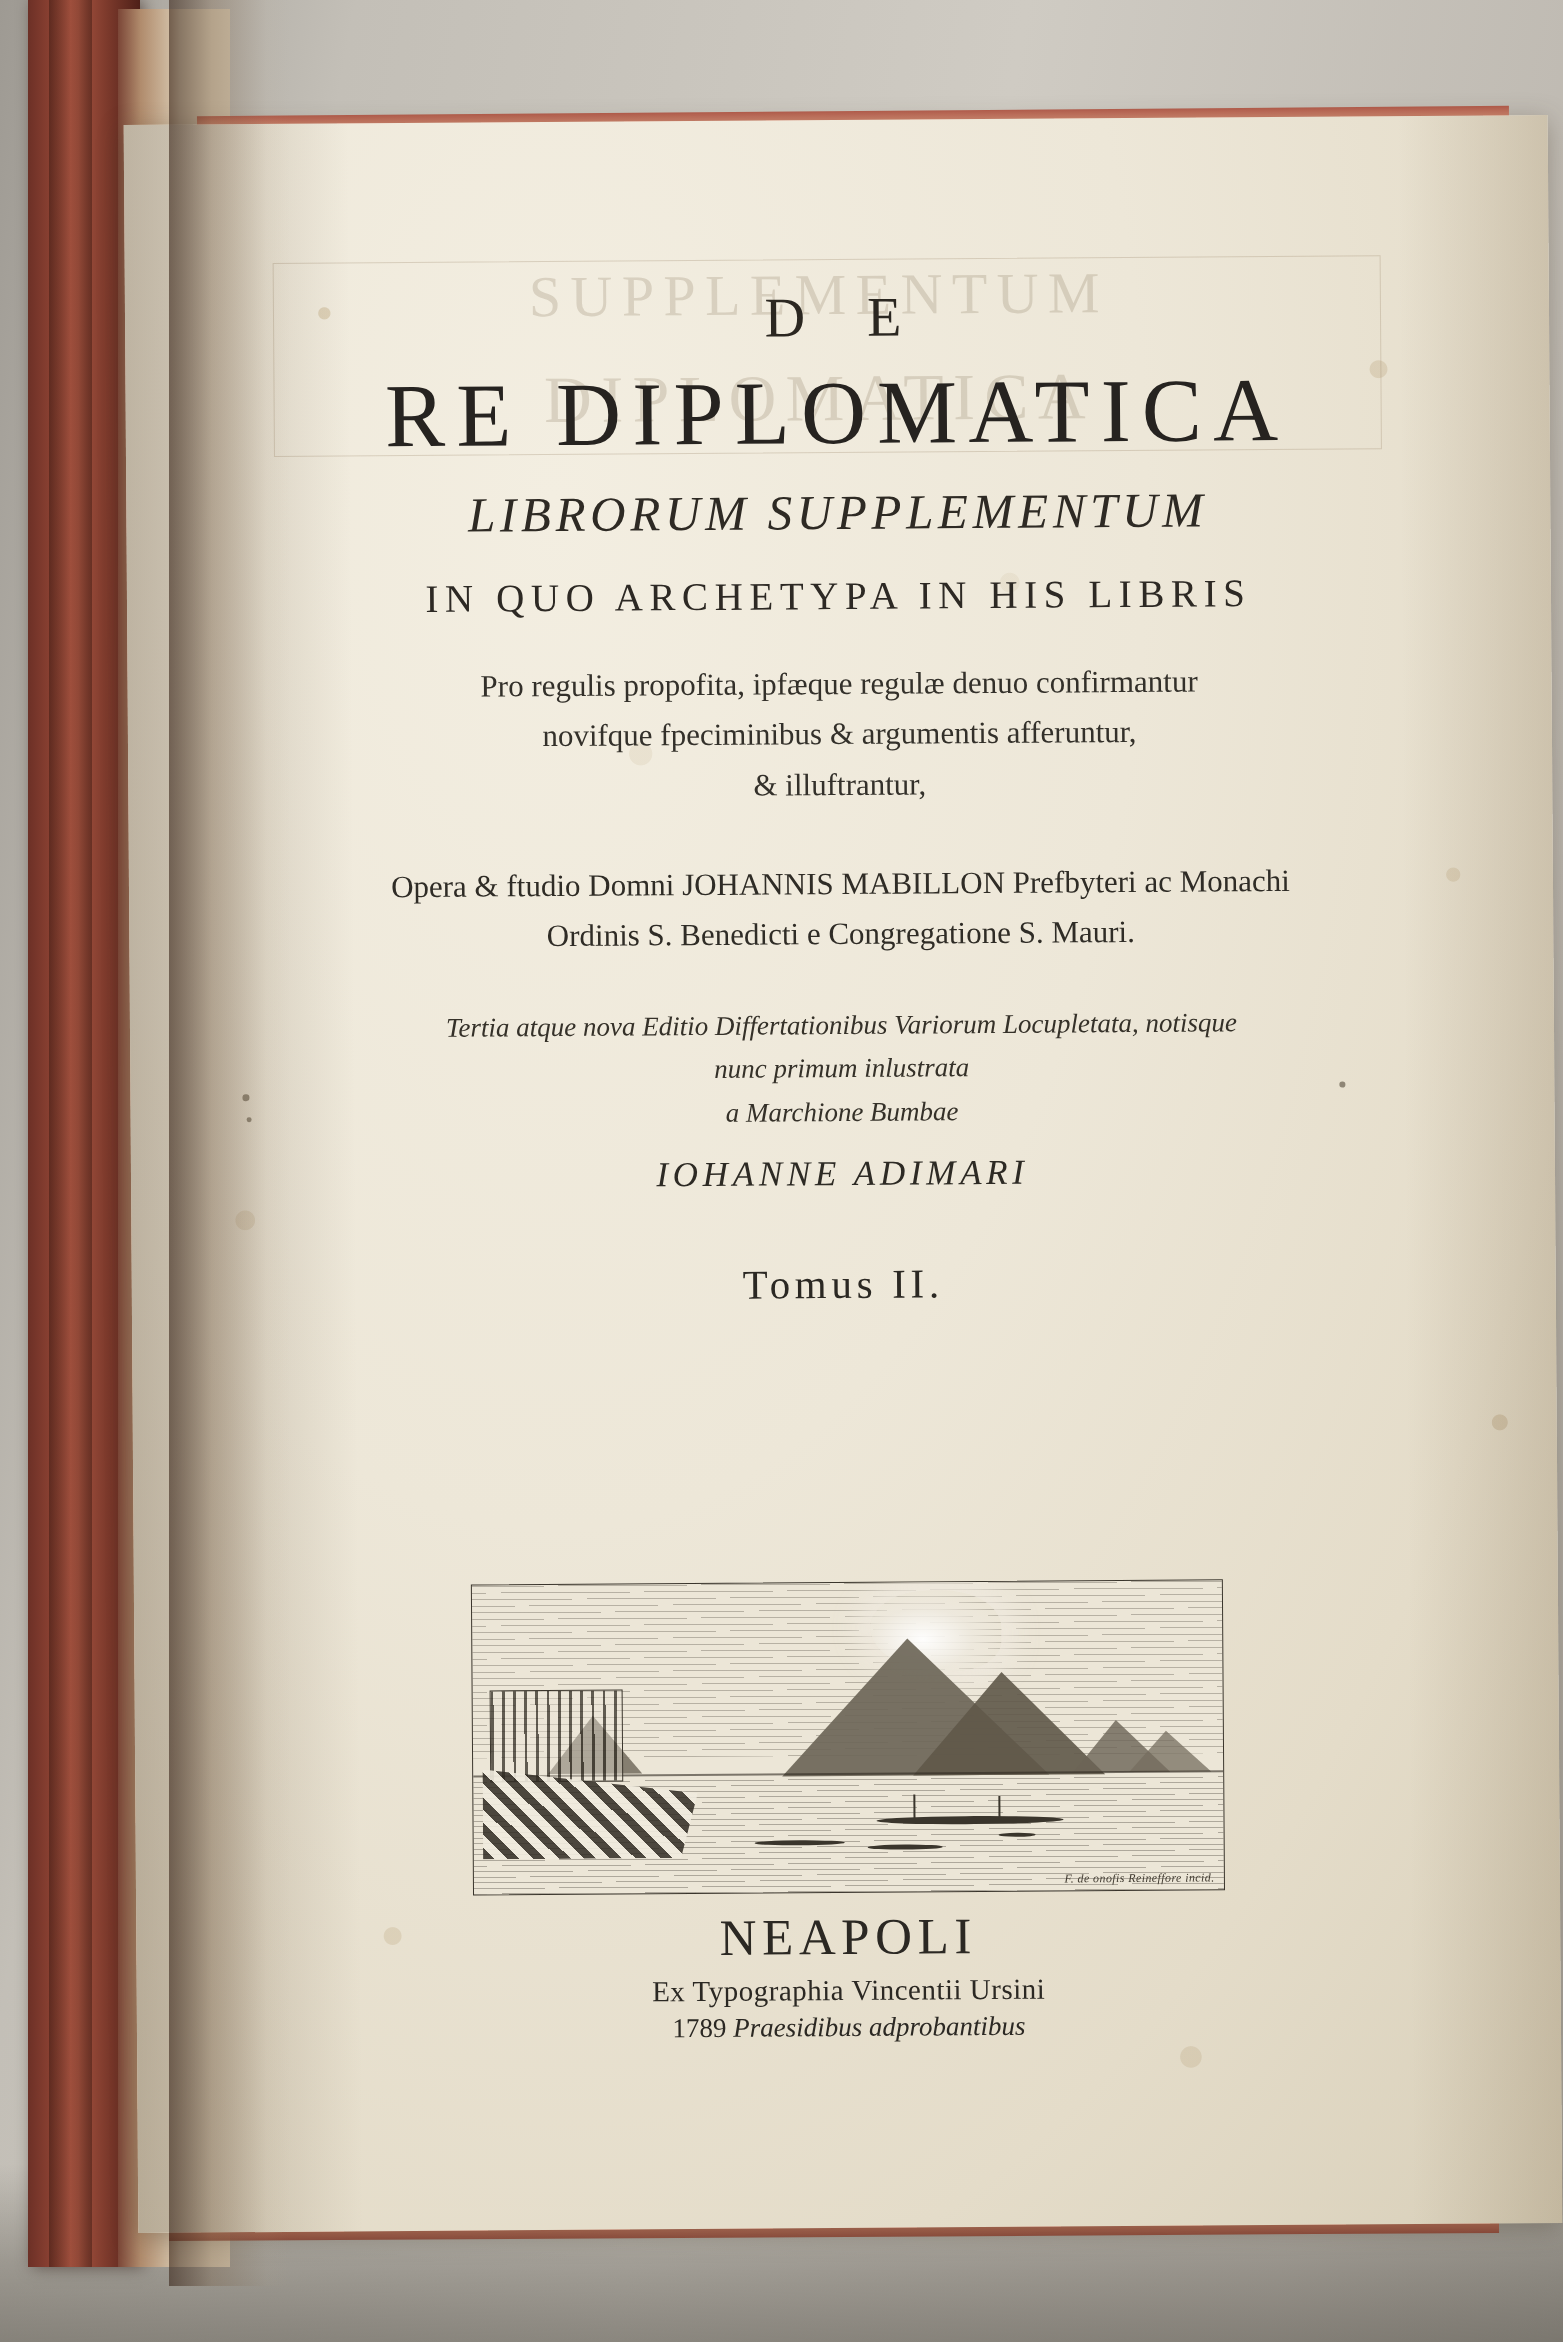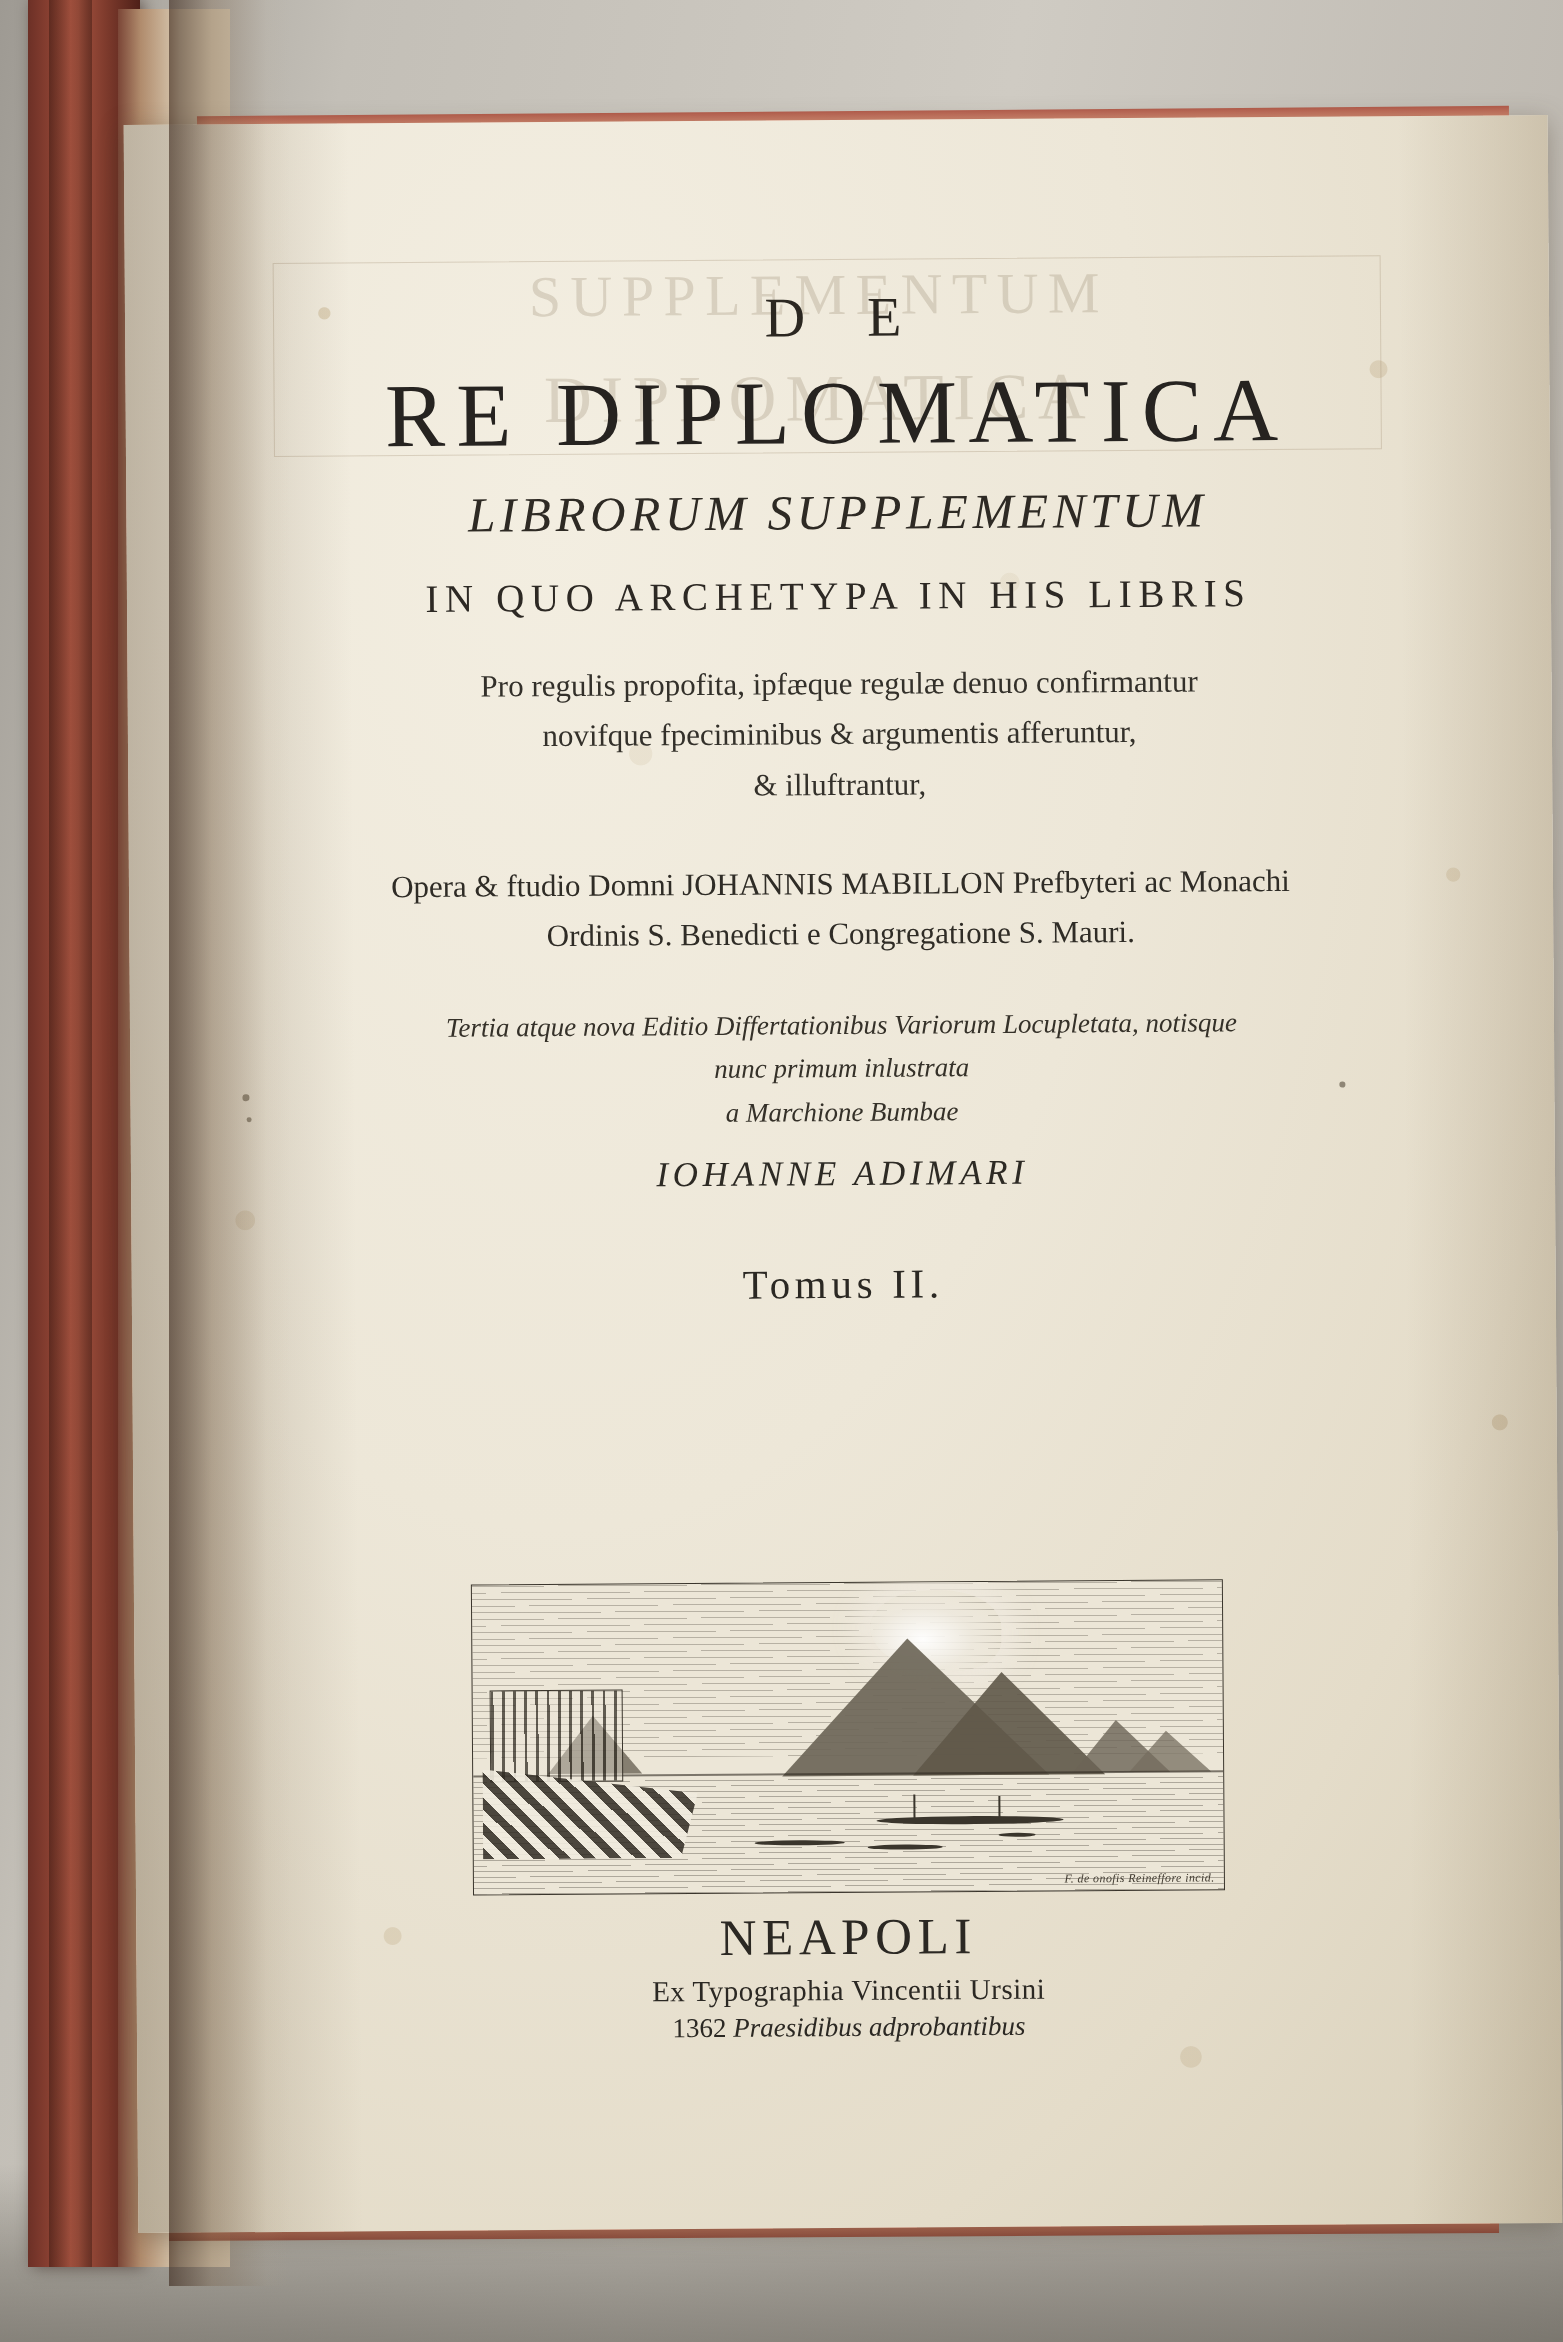--- a/index.html
+++ b/index.html
@@ -469,21 +469,21 @@
           <div class="boat b3"></div>
           <div class="boat b4"></div>
           <div class="engraver-credit">F. de onofis Reineffore incid.</div>
         </div>
       </div>
 
       <div class="imprint">
         <div class="city">NEAPOLI</div>
         <div class="printer">Ex Typographia Vincentii Ursini</div>
         <div class="yearline">
-          <span class="yr">1362</span>
+          <span class="yr">1789</span>
           <span>Praesidibus adprobantibus</span>
         </div>
       </div>
 
       <div class="ink-dot" style="left:112px; top:970px; width:6.6px; height:6.6px;"></div>
       <div class="ink-dot" style="left:116px; top:993px; width:4.7px; height:4.7px;"></div>
       <div class="ink-dot" style="left:1209px; top:965px; width:5.6px; height:5.6px;"></div>
 
       <div class="page-left-shade"></div>
       <div class="page-right-shade"></div>

